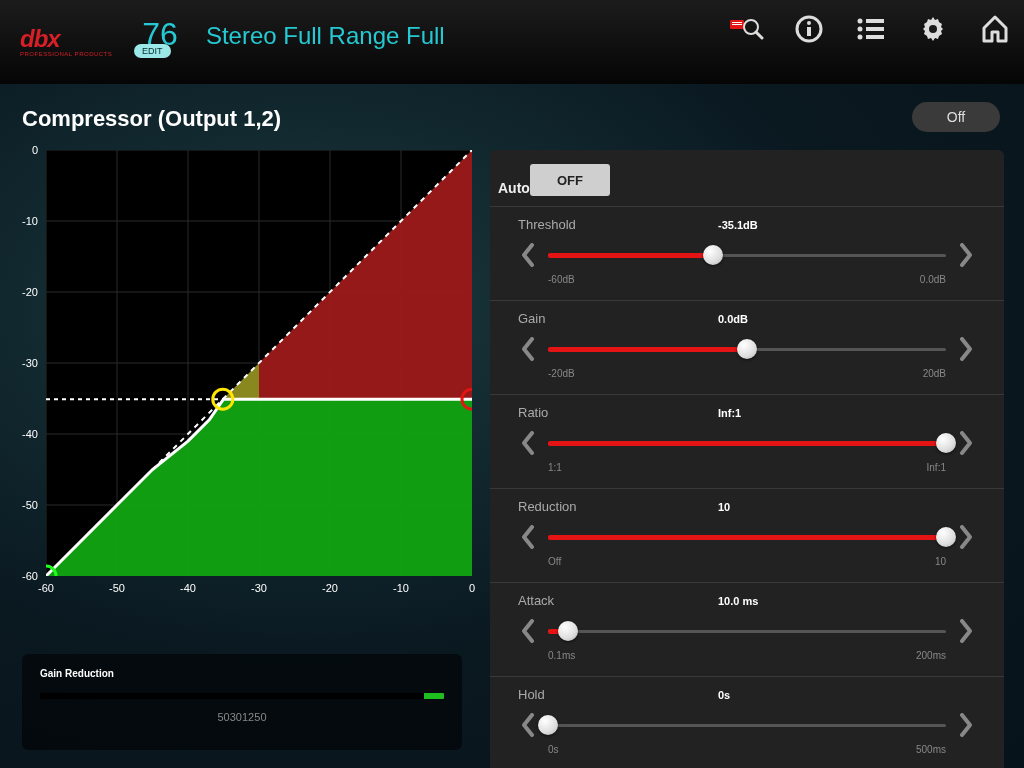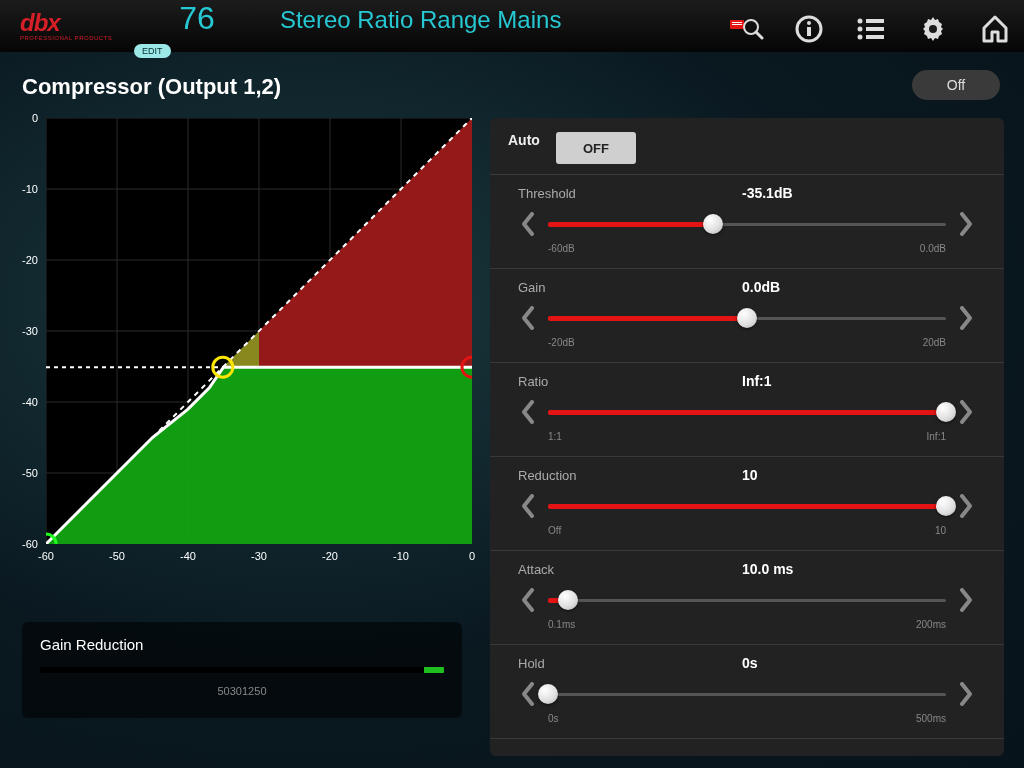--- a/index.html
+++ b/index.html
@@ -11,25 +11,24 @@
     font-family: Arial, Helvetica, sans-serif;
     color: #fff;
     overflow: hidden;
     position: relative;
   }
 
   
   .header {
     position: relative;
     width: 100%;
-    height: 52px;
+    height: 84px;
     background: linear-gradient(#1c1c1c, #050505);
     display: flex;
     align-items: center;
-    gap: 37px;
   }
   .logo {
     margin-left: 20px;
     position: relative;
   }
   .logo-brand {
     font-family: 'Arial Black', sans-serif;
     font-size: 24px;
     font-weight: 900;
     font-style: italic;
@@ -158,22 +157,22 @@
     left: 22px;
     top: 570px;
     width: 440px;
     height: 96px;
     background: rgba(0,0,0,0.55);
     border-radius: 6px;
     padding: 14px 18px 10px;
     box-sizing: border-box;
   }
   .gr-title {
-    font-size: 15px;
-    font-weight: normal;
+    font-size: 10px;
+    font-weight: bold;
     margin-bottom: 14px;
   }
   .gr-bar {
     position: relative;
     width: 100%;
     height: 6px;
     background: linear-gradient(to right, #000 0%, #000 95%, #1fbf1f 95%, #1fbf1f 100%);
     border-radius: 1px;
   }
   .gr-ticks {
@@ -190,23 +189,22 @@
     left: 490px;
     top: 66px;
     width: 514px;
     height: 638px;
     background: #222;
     border-radius: 6px;
     overflow: hidden;
   }
   .auto-row {
     display: flex;
-    align-items: flex-start;
-    gap: 16px;
-    padding: 14px 18px 10px;
+    align-items: flex-end;
+    padding: 14px 8px 10px;
     border-bottom: 1px solid #3a3a3a;
   }
   .auto-label {
     font-size: 14px;
     font-weight: bold;
     color: #eee;
   }
   .auto-btn {
     background: #cfcfcf;
     color: #222;
@@ -231,24 +229,23 @@
   .param-head {
     display: flex;
     align-items: baseline;
   }
   .param-name {
     font-size: 13px;
     color: #aaa;
     width: 200px;
   }
   .param-val {
-    font-size: 14px;
+    font-size: 11px;
     font-weight: bold;
     color: #fff;
-    margin-left: 24px;
   }
   .slider-row {
     display: flex;
     align-items: center;
     margin-top: 8px;
     gap: 10px;
   }
   .arrow {
     width: 20px;
     height: 30px;
@@ -301,21 +298,21 @@
 </head>
 <body>
 
 <div class="header">
   <div class="logo">
     <div class="logo-brand">dbx</div>
     <div class="logo-sub">PROFESSIONAL PRODUCTS</div>
   </div>
   <div class="preset-num">76</div>
   <div class="edit-badge">EDIT</div>
-  <div class="preset-title">Stereo Ratio Range Mains</div>
+  <div class="preset-title">Stereo Full Range Full</div>
 
   <div class="header-icons">
     <div class="hicon">
       <svg width="34" height="26" viewBox="0 0 34 26">
         <rect x="0" y="4" width="14" height="9" fill="#e41414" rx="1"></rect>
         <rect x="2" y="6" width="10" height="1" fill="#fff"></rect>
         <rect x="2" y="8" width="10" height="1" fill="#fff"></rect>
         <circle cx="21" cy="11" r="7" stroke="#ddd" stroke-width="2" fill="none"></circle>
         <line x1="26" y1="16" x2="32" y2="22" stroke="#ddd" stroke-width="3" stroke-linecap="round"></line>
       </svg>

